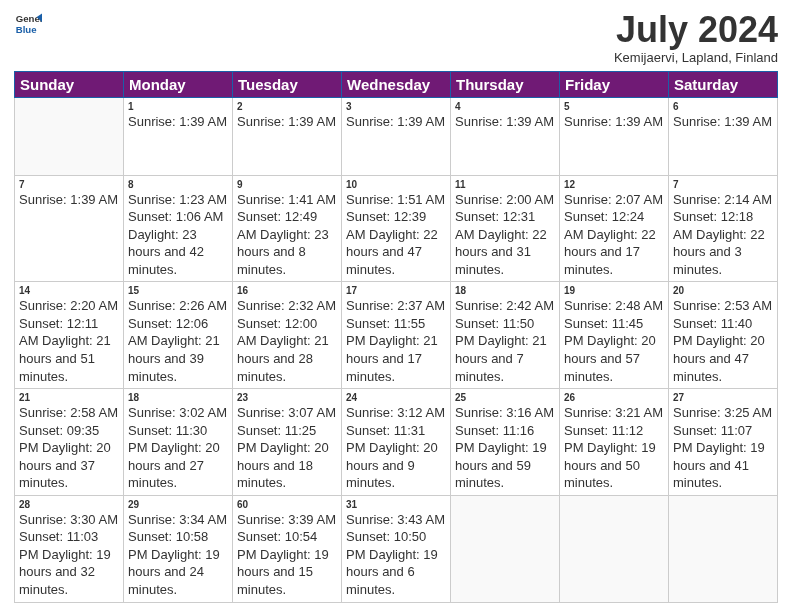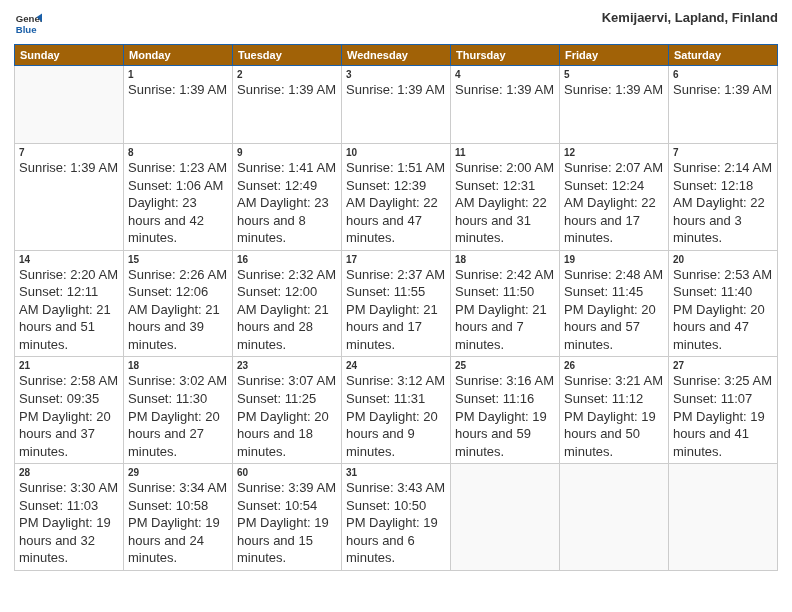--- a/index.html
+++ b/index.html
@@ -36,32 +36,32 @@
     }
     .month-title {
       font-size: 36px;
       font-weight: bold;
       color: #333;
       line-height: 1.1;
     }
     .subtitle {
       font-size: 13px;
       color: #333;
-      font-weight: bold;
+      font-weight: normal;
       margin-left: 8px;
     }
     table {
       width: 100%;
       border-collapse: collapse;
       table-layout: fixed;
     }
     thead tr th {
-      background-color: #a16207;
+      background-color: #701a75;
       color: #fff;
-      font-size: 11px;
+      font-size: 15px;
       font-weight: bold;
       padding: 4px 5px;
       text-align: left;
       border: 1px solid #1a5fa8;
     }
     tbody tr td {
       vertical-align: top;
       border: 1px solid #ccc;
       padding: 3px 4px;
       font-size: 7.8px;
@@ -89,20 +89,21 @@
 <div class="page">
   <div class="header">
     <div class="logo">
       <svg class="logo-icon" viewBox="0 0 32 32">
         <text x="2" y="14" font-size="11" font-weight="bold" fill="#333">General</text>
         <text x="2" y="26" font-size="11" font-weight="bold" fill="#1a5fa8">Blue</text>
         <polygon points="26,8 32,4 32,14" fill="#1a5fa8"></polygon>
       </svg>
     </div>
     <div class="title-block">
+      <div class="month-title">July 2024</div>
       <div class="subtitle">Kemijaervi, Lapland, Finland</div>
     </div>
   </div>
 
   <table>
     <thead>
       <tr>
         <th>Sunday</th>
         <th>Monday</th>
         <th>Tuesday</th>

